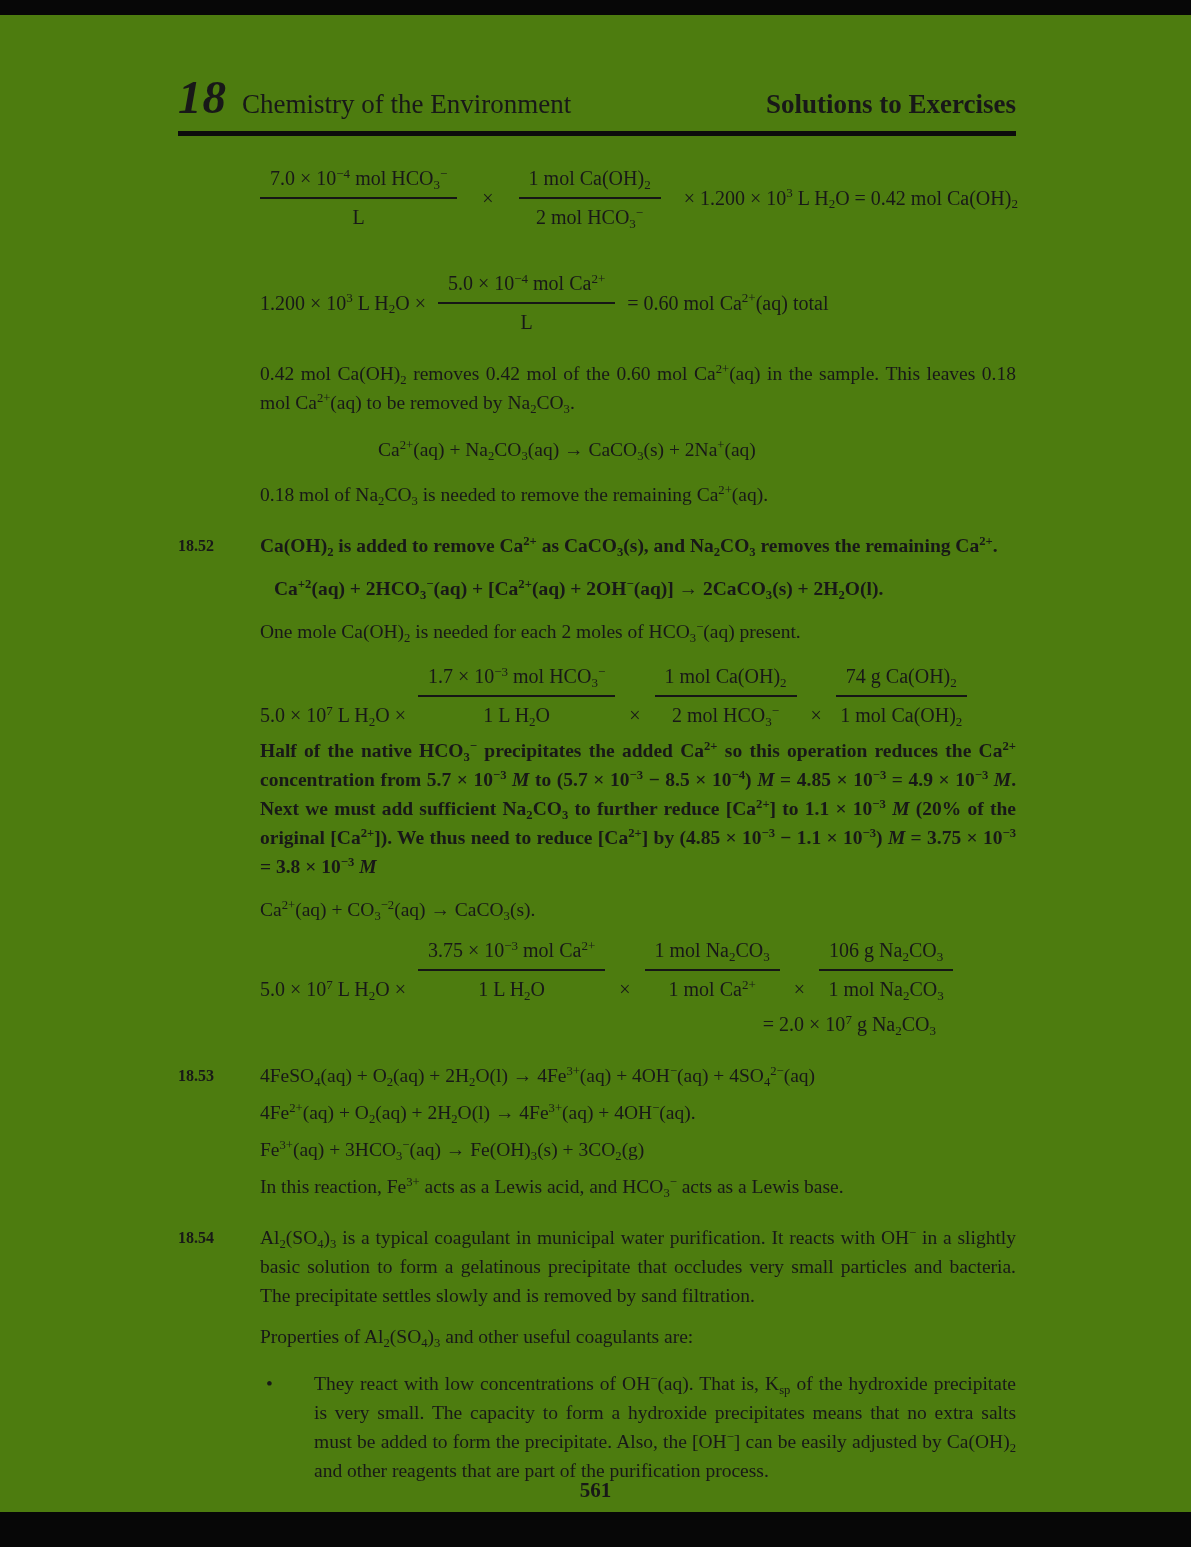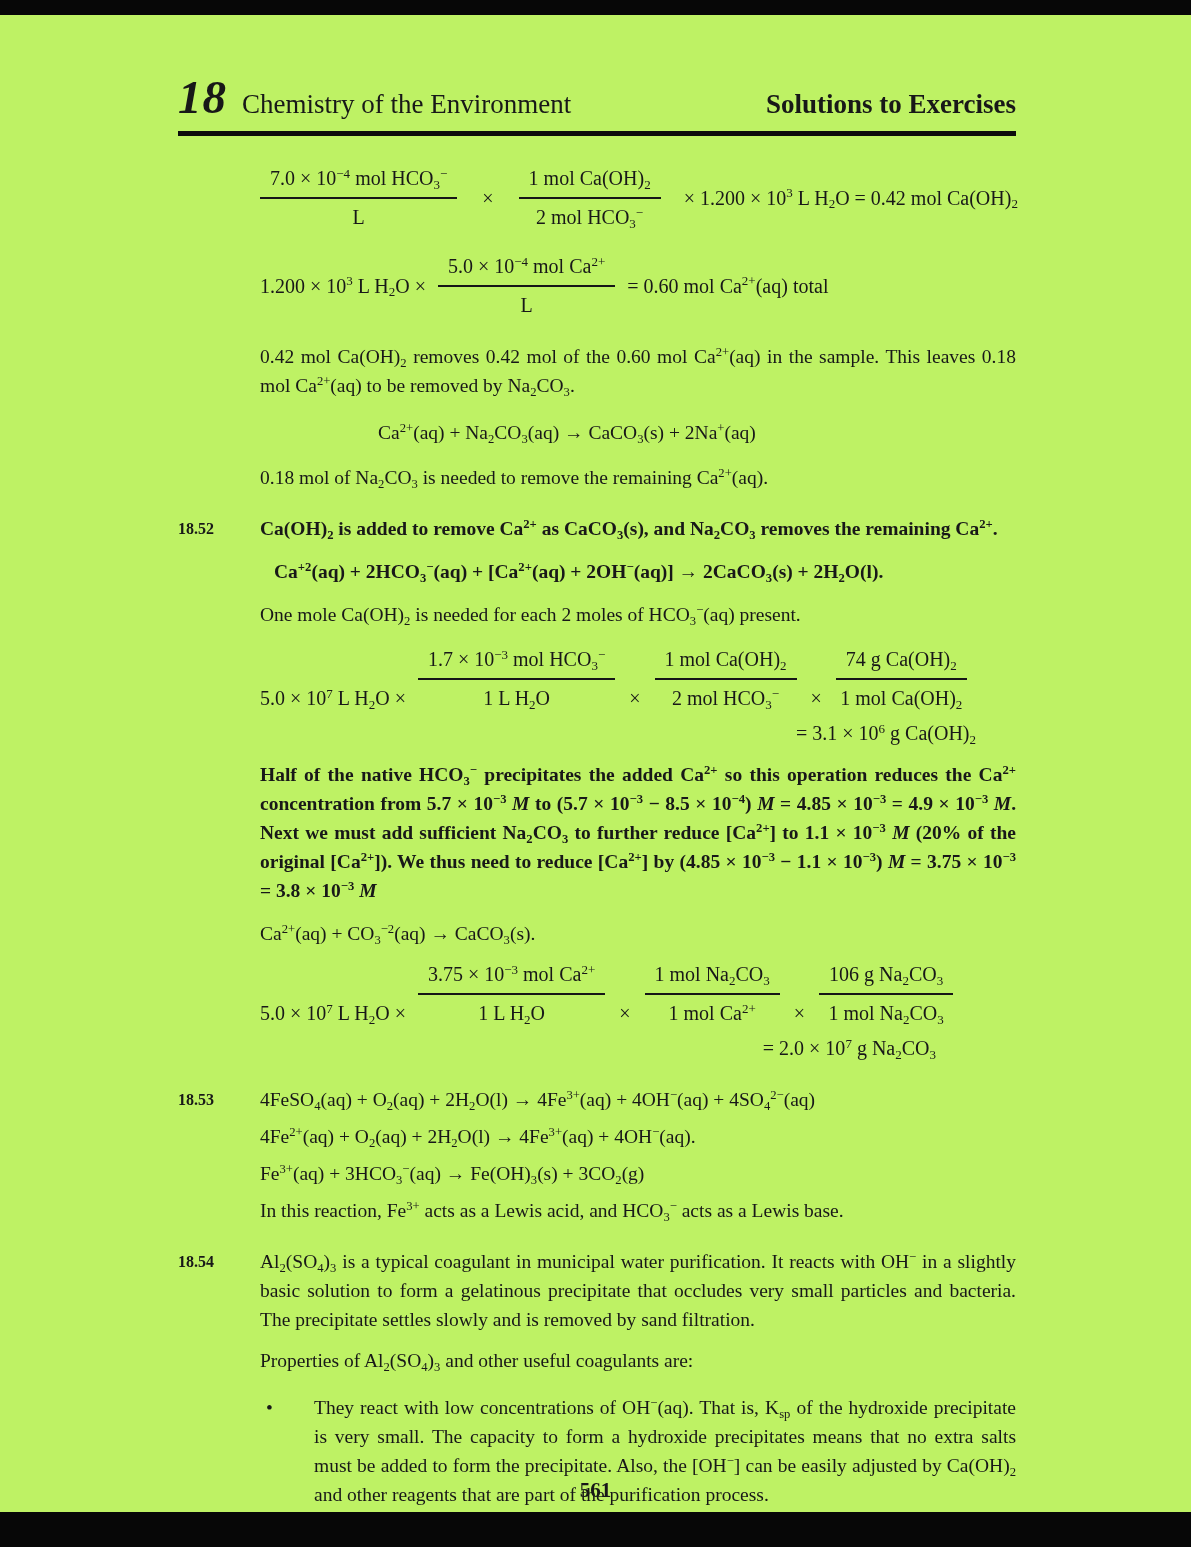--- a/index.html
+++ b/index.html
@@ -1,21 +1,21 @@
 <!DOCTYPE html>
 <html><head>
 <meta charset="utf-8">
 <style>
   * { margin:0; padding:0; box-sizing:border-box; }
   html,body { background:#8a8a85; }
   .page {
     position:relative;
     width:1191px; height:1547px;
     margin:0 auto;
-    background:#bef264;
+    background:#4d7c0f;
     font-family:"Liberation Serif","DejaVu Serif",serif;
     color:#181818;
     overflow:hidden;
   }
   .scan-bar { position:absolute; left:0; width:100%; background:#070707; }
   .scan-bar.top { top:0; height:15px; }
   .scan-bar.bottom { bottom:0; height:35px; }
 
   .content { position:absolute; left:178px; top:70px; width:838px; }
 
@@ -41,21 +41,21 @@
   .para { text-align:justify; }
   .centered-eq { padding-left:118px; }
   .slight-indent { padding-left:14px; }
 
   .eq-result { text-align:right; font-size:20px; }
   .eq-result.r1 { padding-right:40px; }
   .eq-result.r2 { padding-right:80px; }
 
   .mb6{margin-bottom:6px;align-items:flex-end;} .mb8{margin-bottom:8px;} .mb12{margin-bottom:12px;}
   .mb14{margin-bottom:14px;font-weight:bold;} .mb16{margin-bottom:16px;} .mb18{margin-bottom:18px;}
-  .mb20{margin-bottom:20px;gap:23px;} .mb22{margin-bottom:22px;}
+  .mb20{margin-bottom:37px;gap:23px;} .mb22{margin-bottom:22px;}
 
   .problem { display:flex; margin-bottom:22px; }
   .problem-number { width:82px; flex-shrink:0; font-weight:700; font-size:16px; }
   .problem-body { flex:1; width:756px; }
 
   .bullet-row { display:flex; }
   .bullet-marker { width:54px; flex-shrink:0; padding-left:6px; }
   .bullet-text { flex:1; text-align:justify; }
 
   .page-footer { position:absolute; bottom:44px; left:0; width:100%; text-align:center; }
@@ -126,21 +126,20 @@
             <span class="frac">
               <span class="fnum">1 mol Ca(OH)<sub>2</sub></span>
               <span class="fden">2 mol HCO<sub>3</sub><sup>−</sup></span>
             </span>
             <span class="op">×</span>
             <span class="frac">
               <span class="fnum">74 g Ca(OH)<sub>2</sub></span>
               <span class="fden">1 mol Ca(OH)<sub>2</sub></span>
             </span>
           </div>
-          <div class="eq-result r1 mb12">= 3.1 × 10<sup>6</sup> g Ca(OH)<sub>2</sub></div>
 
           <p class="para mb14">Half of the native HCO<sub>3</sub><sup>−</sup> precipitates the added Ca<sup>2+</sup> so this operation reduces the Ca<sup>2+</sup> concentration from 5.7 × 10<sup>−3</sup> <i>M</i> to (5.7 × 10<sup>−3</sup> − 8.5 × 10<sup>−4</sup>) <i>M</i> = 4.85 × 10<sup>−3</sup> = 4.9 × 10<sup>−3</sup> <i>M</i>. Next we must add sufficient Na<sub>2</sub>CO<sub>3</sub> to further reduce [Ca<sup>2+</sup>] to 1.1 × 10<sup>−3</sup> <i>M</i> (20% of the original [Ca<sup>2+</sup>]). We thus need to reduce [Ca<sup>2+</sup>] by (4.85 × 10<sup>−3</sup> − 1.1 × 10<sup>−3</sup>) <i>M</i> = 3.75 × 10<sup>−3</sup> = 3.8 × 10<sup>−3</sup>  <i>M</i></p>
 
           <div class="line mb12">Ca<sup>2+</sup>(aq) + CO<sub>3</sub><sup>−2</sup>(aq) → CaCO<sub>3</sub>(s).</div>
 
           <div class="eqrow mb6">
             <span>5.0 × 10<sup>7</sup> L H<sub>2</sub>O ×</span>
             <span class="frac">
               <span class="fnum">3.75 × 10<sup>−3</sup> mol Ca<sup>2+</sup></span>
               <span class="fden">1 L H<sub>2</sub>O</span>

